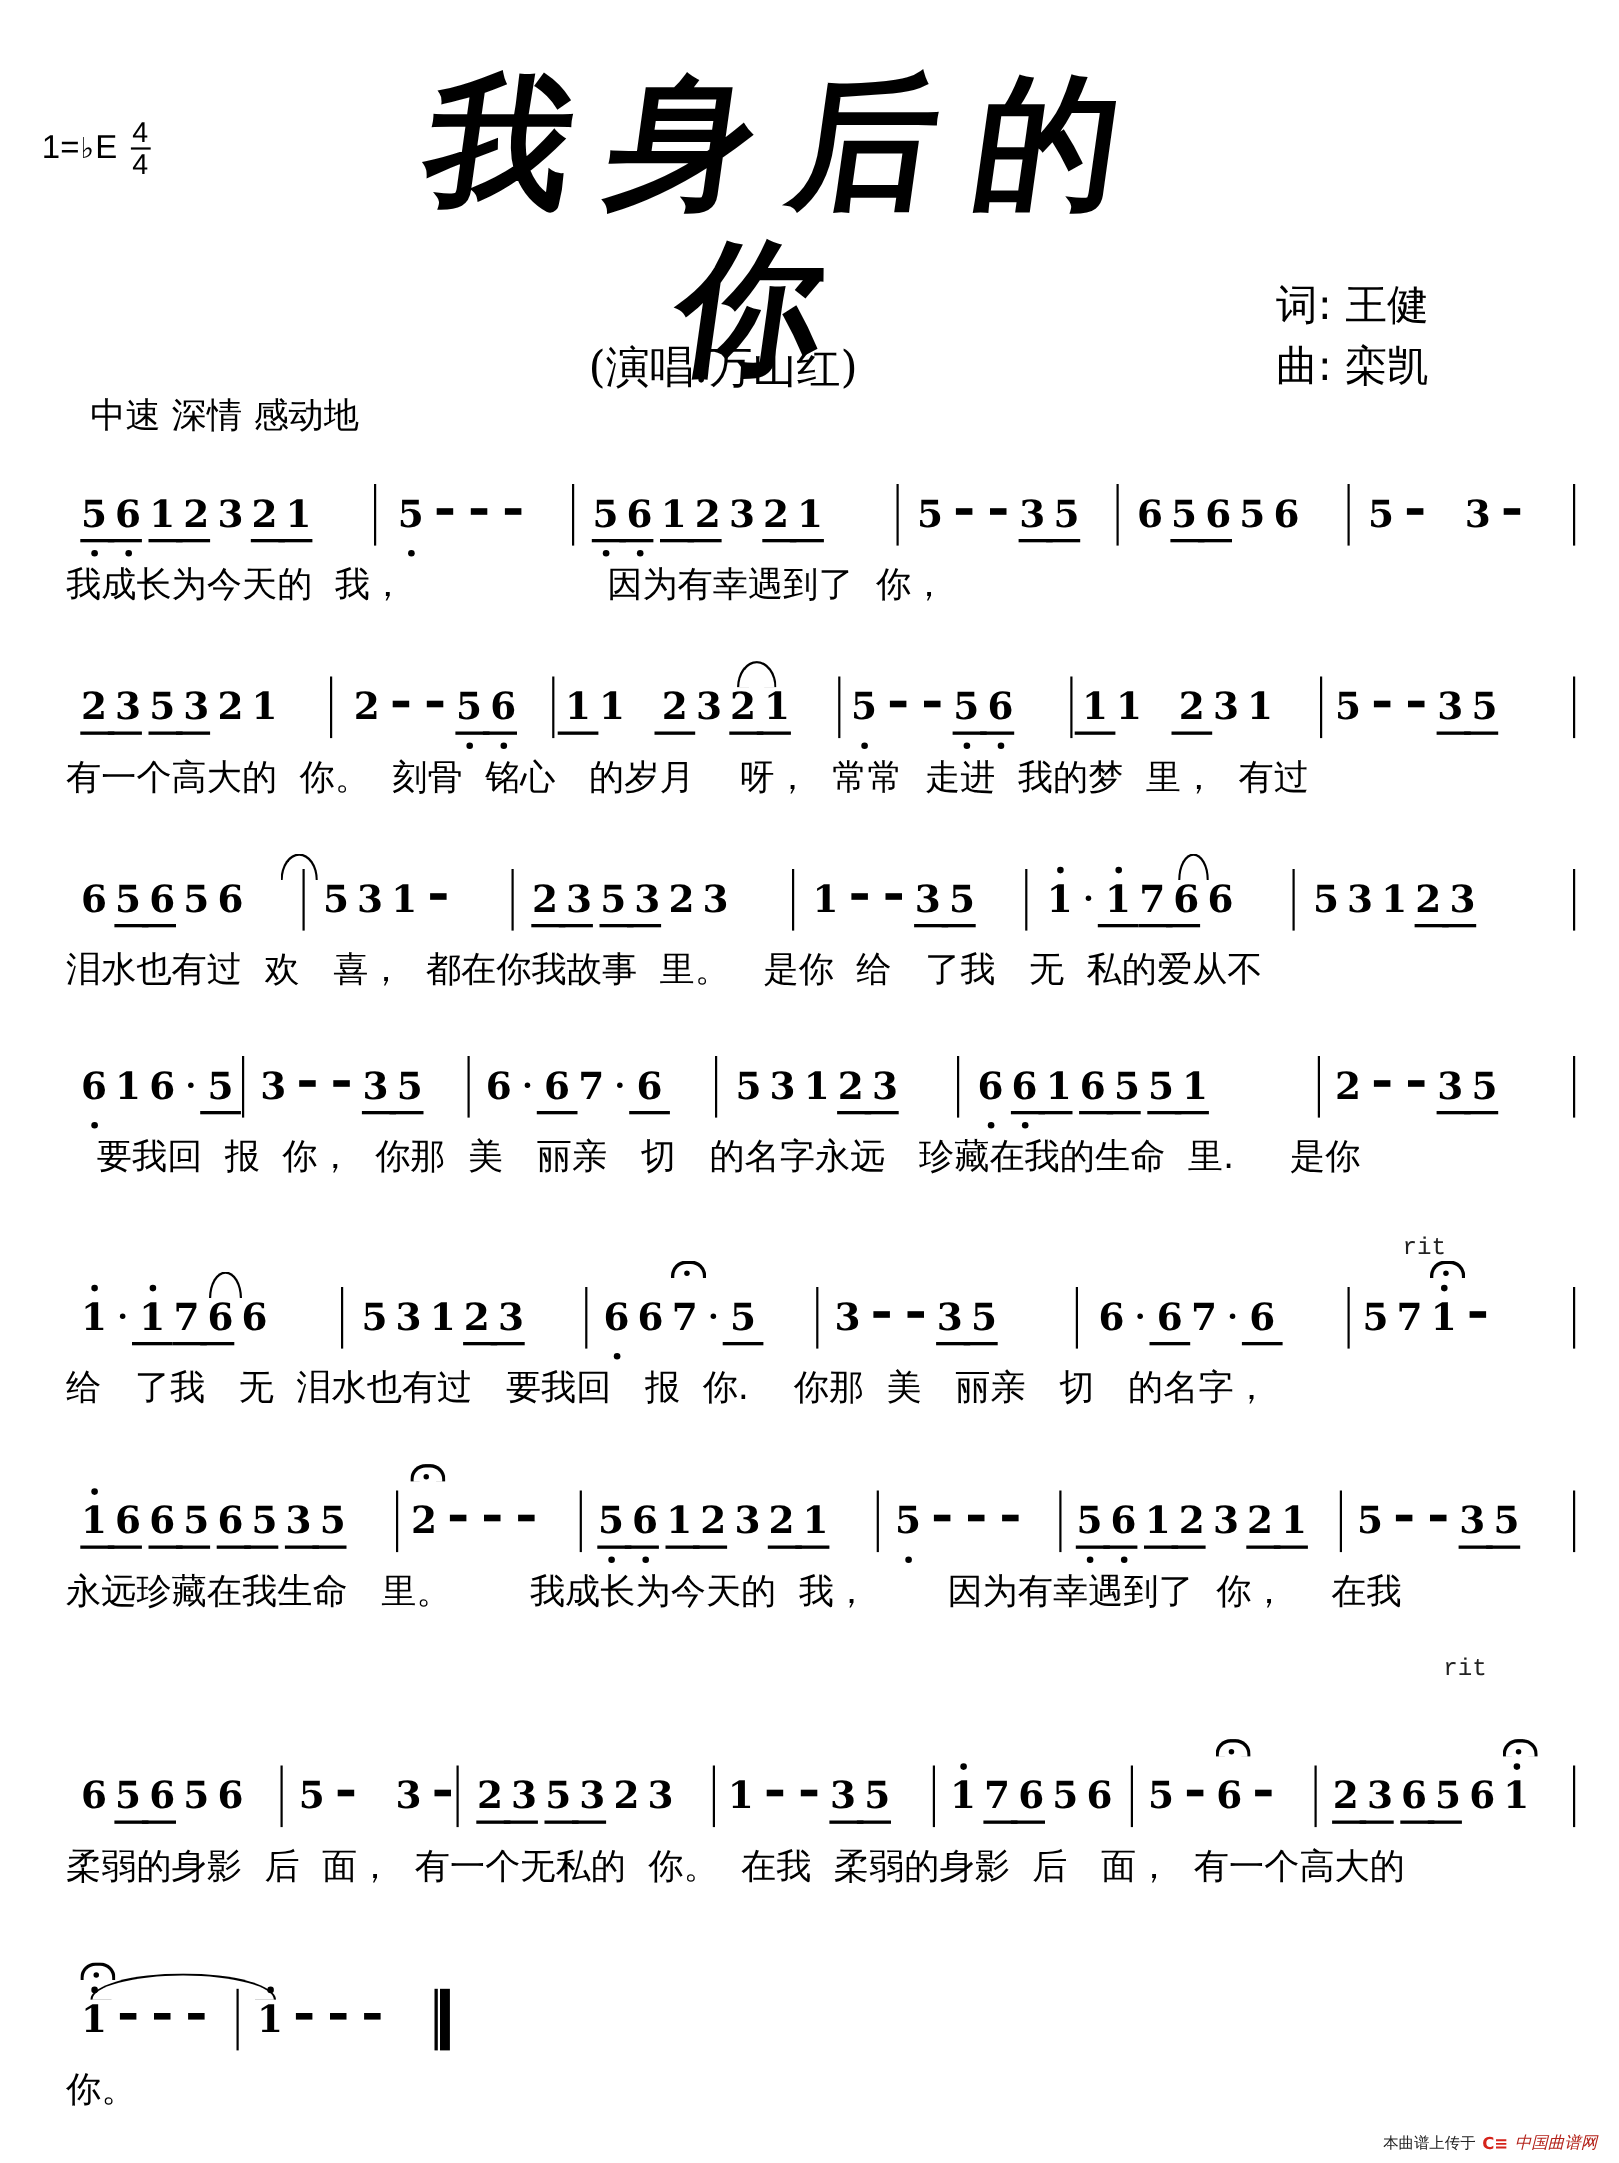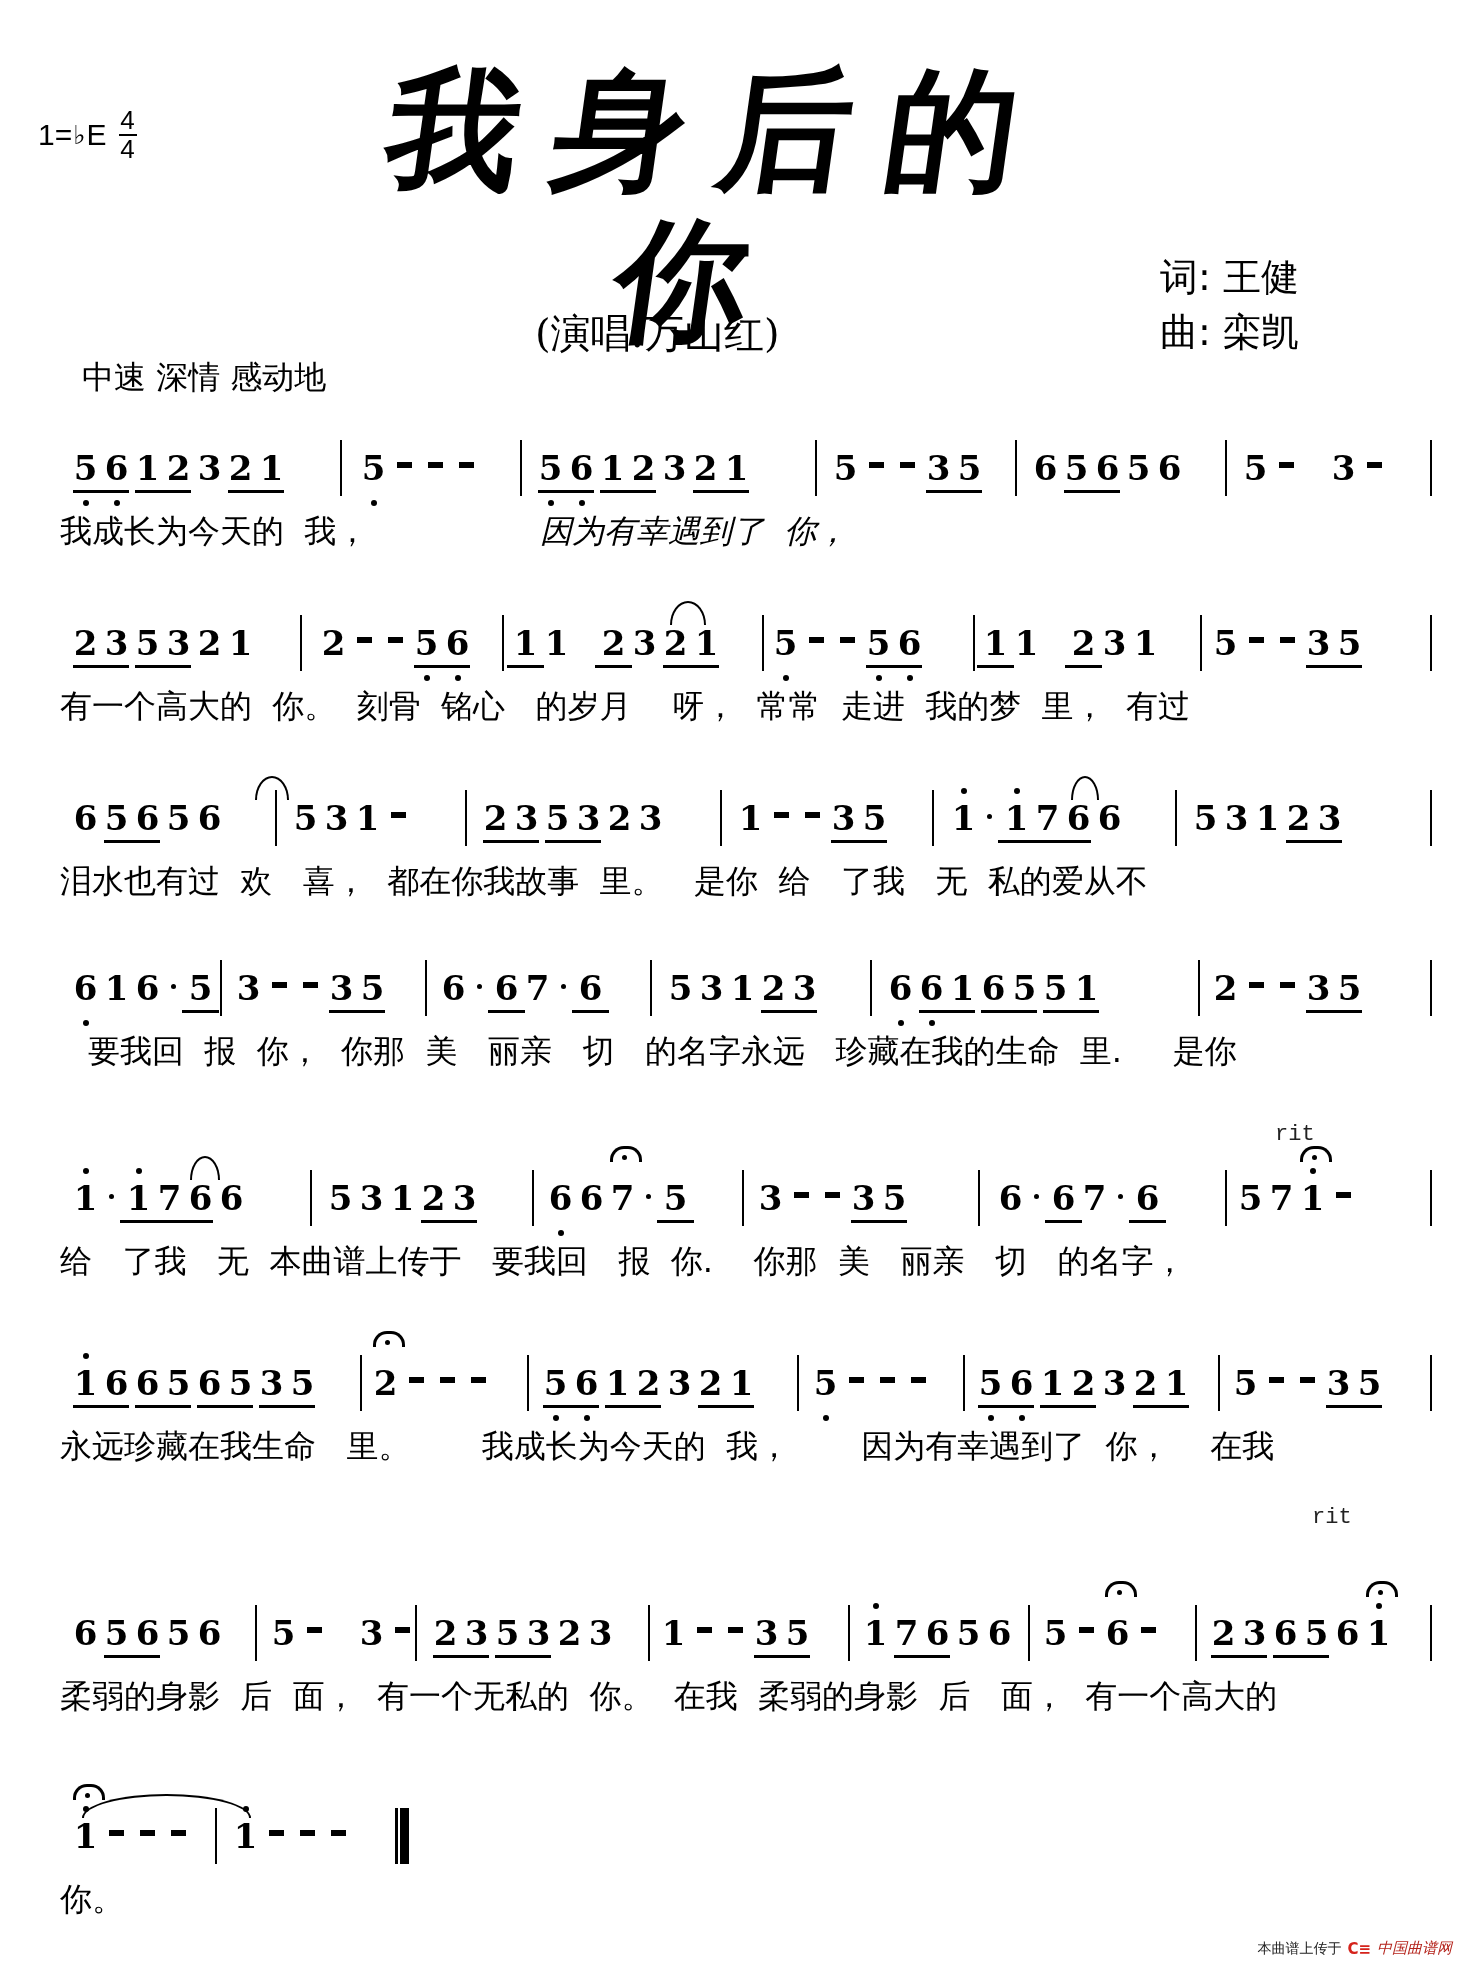--- a/index.html
+++ b/index.html
@@ -114,21 +114,21 @@
           <span class="note">3</span>
           <span class="dash"></span>
         </div>
         <div class="barline" style="left: 270px;"></div>
         <div class="barline" style="left: 450px;"></div>
         <div class="barline" style="left: 745px;"></div>
         <div class="barline" style="left: 945px;"></div>
         <div class="barline" style="left: 1155px;"></div>
         <div class="barline" style="left: 1360px;"></div>
       </div>
-      <div class="lyrics-row"><span class="lyric" style="left: -10px; text-align: center;">我成长为今天的  我，</span><span class="lyric" style="left: 470px; font-style: italic;">因为有幸遇到了  你，</span></div>
+      <div class="lyrics-row"><span class="lyric" style="left: -10px; text-align: center;">我成长为今天的  我，</span><span class="lyric" style="left: 482px;">因为有幸遇到了  你，</span></div>
     </div>
     <div class="system" style="top: 615px;">
       <div class="notes-row">
         <div class="measure" style="left: 0px;">
           <span class="note u ul">2</span>
           <span class="note u ur">3</span>
           <span class="note u ul">5</span>
           <span class="note u ur">3</span>
           <span class="note">2</span>
           <span class="note">1</span>
@@ -340,21 +340,21 @@
         </div>
         <div class="barline" style="left: 240px;"></div>
         <div class="barline" style="left: 462px;"></div>
         <div class="barline" style="left: 672px;"></div>
         <div class="barline" style="left: 908px;"></div>
         <div class="barline" style="left: 1155px;"></div>
         <div class="barline" style="left: 1360px;"></div>
         <div class="slur" style="left: 120px; top: -14px; width: 26px;"></div>
         <div class="rit" style="left: 1205px; top: -48px;">rit</div>
       </div>
-      <div class="lyrics-row"><span class="lyric" style="left: -10px;">给   了我   无  本曲谱上传于   要我回   报  你.    你那  美   丽亲   切   的名字，</span></div>
+      <div class="lyrics-row"><span class="lyric" style="left: -10px;">给   了我   无  泪水也有过   要我回   报  你.    你那  美   丽亲   切   的名字，</span></div>
     </div>
     <div class="system" style="top: 1355px;">
       <div class="notes-row">
         <div class="measure" style="left: 0px;">
           <span class="note u ul">1<span class="dot-above"></span></span>
           <span class="note u ur">6</span>
           <span class="note u ul">6</span>
           <span class="note u ur">5</span>
           <span class="note u ul">6</span>
           <span class="note u ur">5</span>

